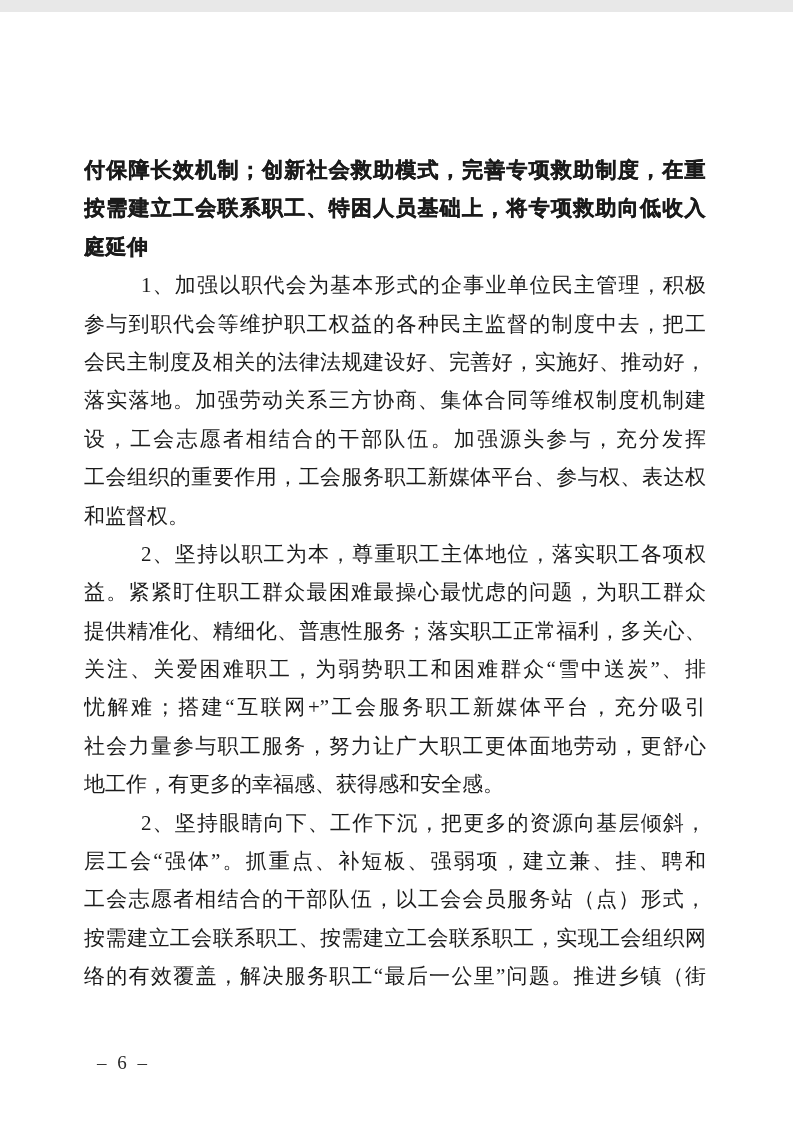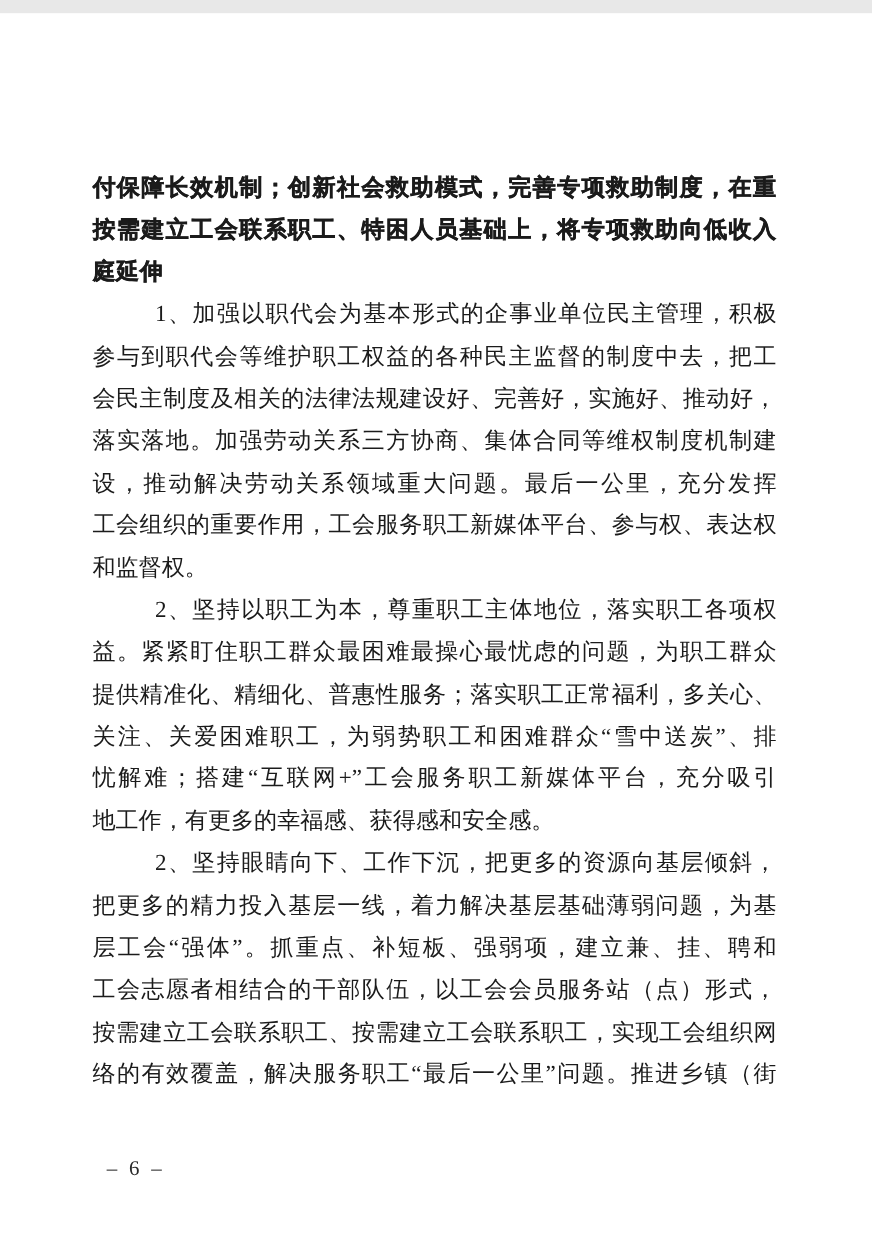--- a/index.html
+++ b/index.html
@@ -67,37 +67,37 @@
       <div class="line">付保障长效机制；创新社会救助模式，完善专项救助制度，在重</div>
       <div class="line">按需建立工会联系职工、特困人员基础上，将专项救助向低收入家</div>
       <div class="line short">庭延伸</div>
     </div>
 
     <div class="para">
       <div class="line indent">1、加强以职代会为基本形式的企事业单位民主管理，积极</div>
       <div class="line">参与到职代会等维护职工权益的各种民主监督的制度中去，把工</div>
       <div class="line">会民主制度及相关的法律法规建设好、完善好，实施好、推动好，</div>
       <div class="line">落实落地。加强劳动关系三方协商、集体合同等维权制度机制建</div>
-      <div class="line">设，推动解决劳动关系领域重大问题。最后一公里，充分发挥</div>
+      <div class="line">设，工会志愿者相结合的干部队伍。加强源头参与，充分发挥</div>
       <div class="line">工会组织的重要作用，工会服务职工新媒体平台、参与权、表达权</div>
       <div class="line short">和监督权。</div>
     </div>
 
     <div class="para">
       <div class="line indent">2、坚持以职工为本，尊重职工主体地位，落实职工各项权</div>
       <div class="line">益。紧紧盯住职工群众最困难最操心最忧虑的问题，为职工群众</div>
       <div class="line">提供精准化、精细化、普惠性服务；落实职工正常福利，多关心、</div>
       <div class="line">关注、关爱困难职工，为弱势职工和困难群众“雪中送炭”、排</div>
       <div class="line">忧解难；搭建“互联网+”工会服务职工新媒体平台，充分吸引</div>
+      <div class="line">社会力量参与职工服务，努力让广大职工更体面地劳动，更舒心</div>
       <div class="line short">地工作，有更多的幸福感、获得感和安全感。</div>
     </div>
 
     <div class="para">
       <div class="line indent">2、坚持眼睛向下、工作下沉，把更多的资源向基层倾斜，</div>
-      <div class="line">把更多的精力投入基层一线，着力解决基层基础薄弱问题，为基</div>
       <div class="line">层工会“强体”。抓重点、补短板、强弱项，建立兼、挂、聘和</div>
       <div class="line">工会志愿者相结合的干部队伍，以工会会员服务站（点）形式，</div>
       <div class="line">按需建立工会联系职工、按需建立工会联系职工，实现工会组织网</div>
       <div class="line">络的有效覆盖，解决服务职工“最后一公里”问题。推进乡镇（街</div>
     </div>
 
   </div>
 
   <div class="footer-pagenum">– 6 –</div>
 

